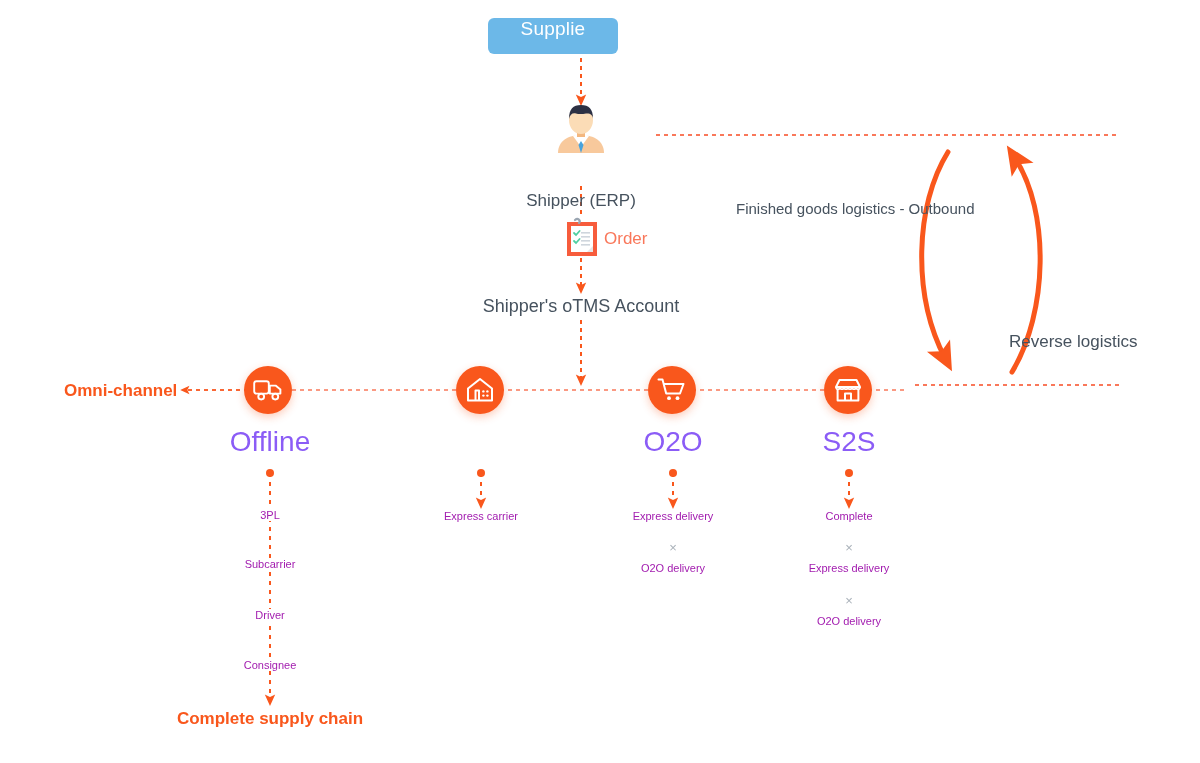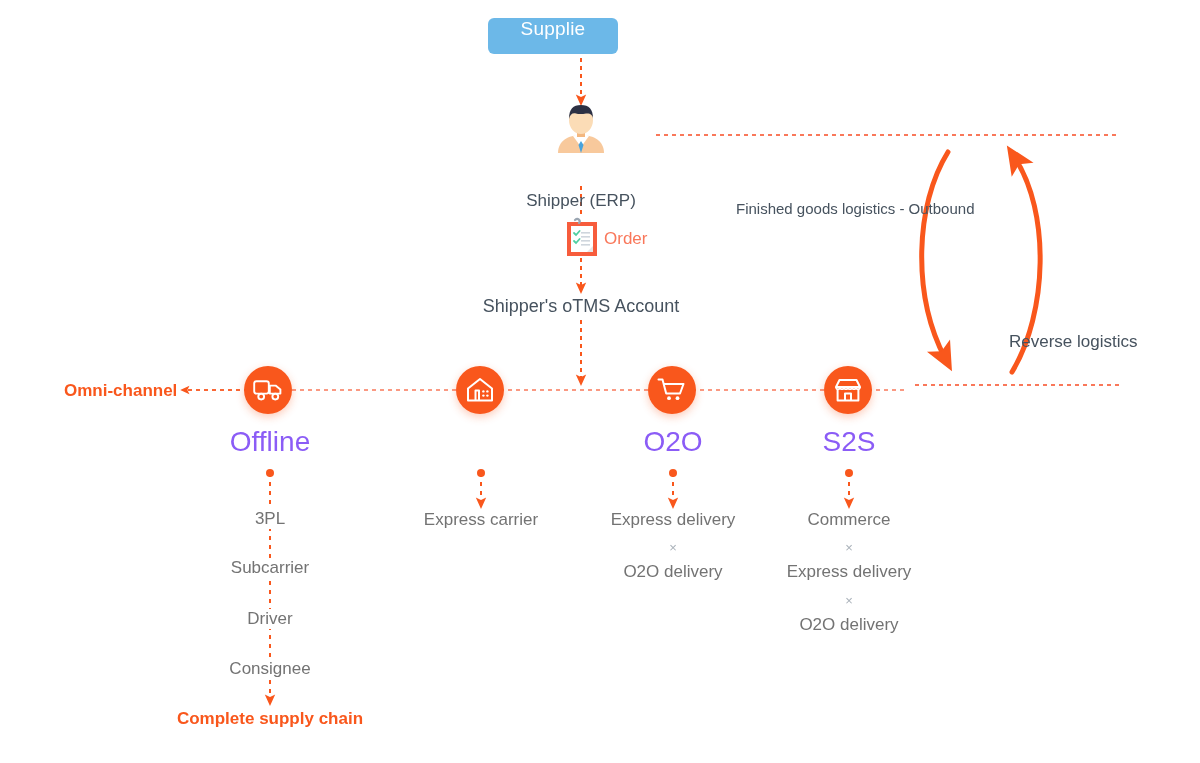--- a/index.html
+++ b/index.html
@@ -66,22 +66,22 @@
     color: #46525e;
     font-size: 17px;
     white-space: nowrap;
   }
   .node-title {
     color: #8b5cf6;
     font-size: 28px;
     white-space: nowrap;
   }
   .sub-text {
-    color: #737373;
-    font-size: 17px;
+    color: #a21caf;
+    font-size: 11px;
     white-space: nowrap;
     text-align: right;
   }
   .times-sym {
     color: #a8b0b8;
     font-size: 13px;
     text-align: center;
     white-space: nowrap;
   }
   .orange-bold {
@@ -242,19 +242,19 @@
   <div class="abs sub-text ctr" style="left:270px; top:609px; background:#fff; padding:0 6px;">Driver</div>
   <div class="abs sub-text ctr" style="left:270px; top:659px; background:#fff; padding:0 6px;">Consignee</div>
   <div class="abs orange-bold ctr" style="left:270px; top:709px;">Complete supply chain</div>
 
   <div class="abs sub-text ctr" style="left:481px; top:510px;">Express carrier</div>
 
   <div class="abs sub-text ctr" style="left:673px; top:510px;">Express delivery</div>
   <div class="abs times-sym ctr" style="left:673px; top:540px;">×</div>
   <div class="abs sub-text ctr" style="left:673px; top:562px;">O2O delivery</div>
 
-  <div class="abs sub-text ctr" style="left:849px; top:510px;">Commerce</div>
+  <div class="abs sub-text ctr" style="left:849px; top:510px;">Complete</div>
   <div class="abs times-sym ctr" style="left:849px; top:540px;">×</div>
   <div class="abs sub-text ctr" style="left:849px; top:562px;">Express delivery</div>
   <div class="abs times-sym ctr" style="left:849px; top:593px;">×</div>
   <div class="abs sub-text ctr" style="left:849px; top:615px;">O2O delivery</div>
 
 </div>
 
 </body></html>

